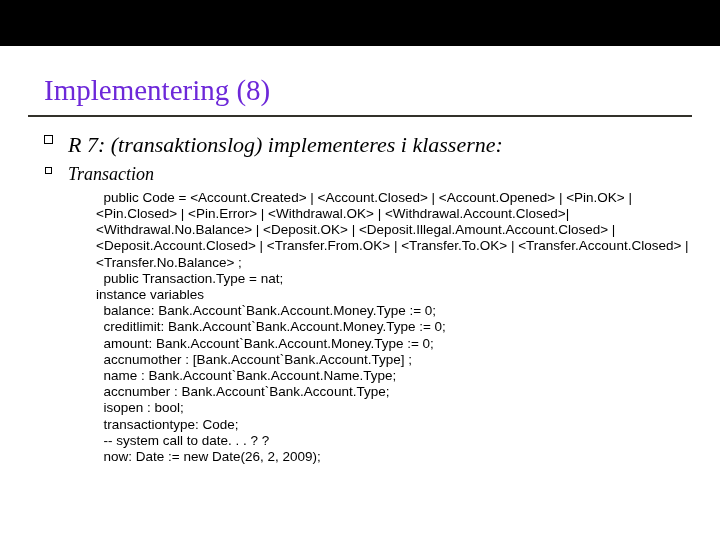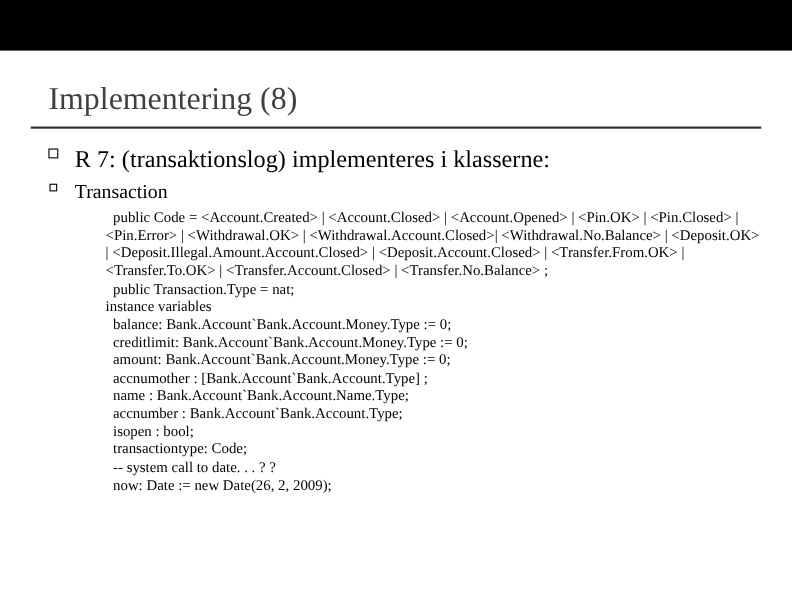--- a/index.html
+++ b/index.html
@@ -14,34 +14,35 @@
   }
   .top-bar {
     background: #000;
     height: 46px;
     width: 100%;
   }
   .title-block {
     padding: 28px 0 8px 44px;
     font-size: 29px;
     font-weight: 400;
-    color: #404040;
+    color: #6d28d9;
   }
   .title-underline {
     border-bottom: 2px solid #33312a;
     margin-left: 28px;
     margin-right: 28px;
   }
   .content {
     padding: 14px 28px 0 28px;
   }
   .row {
     display: flex;
     align-items: flex-start;
     margin-bottom: 4px;
+    font-style: italic;
   }
   .bullet {
     width: 40px;
     flex: 0 0 40px;
     display: flex;
     justify-content: center;
     padding-top: 4px;
   }
   .bullet .sq {
     width: 9px;
@@ -64,21 +65,21 @@
   }
   .code-wrap {
     font-family: "Courier New", Courier, monospace;
     font-size: 13.5px;
     line-height: 1.2;
     white-space: pre;
     padding-left: 0;
   }
   .code-body {
     padding-left: 68px;
-    font-family: Liberation Serif, serif;
+    font-family: Liberation Sans, sans-serif;
     font-size: 13.5px;
     line-height: 1.2;
     white-space: pre-wrap;
   }
 </style>
 </head>
 <body>
 
 <div class="top-bar"></div>
 

